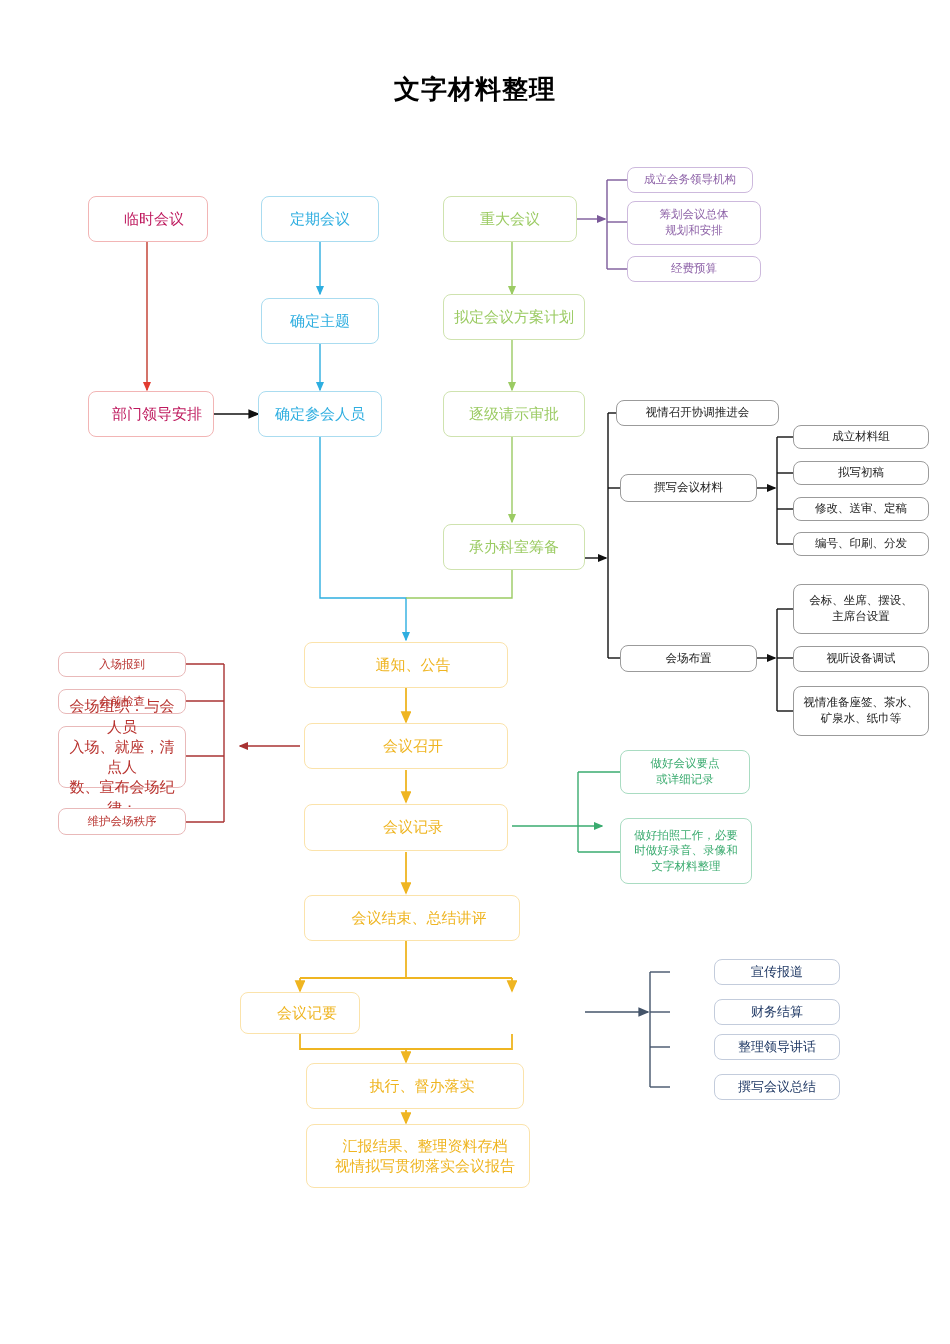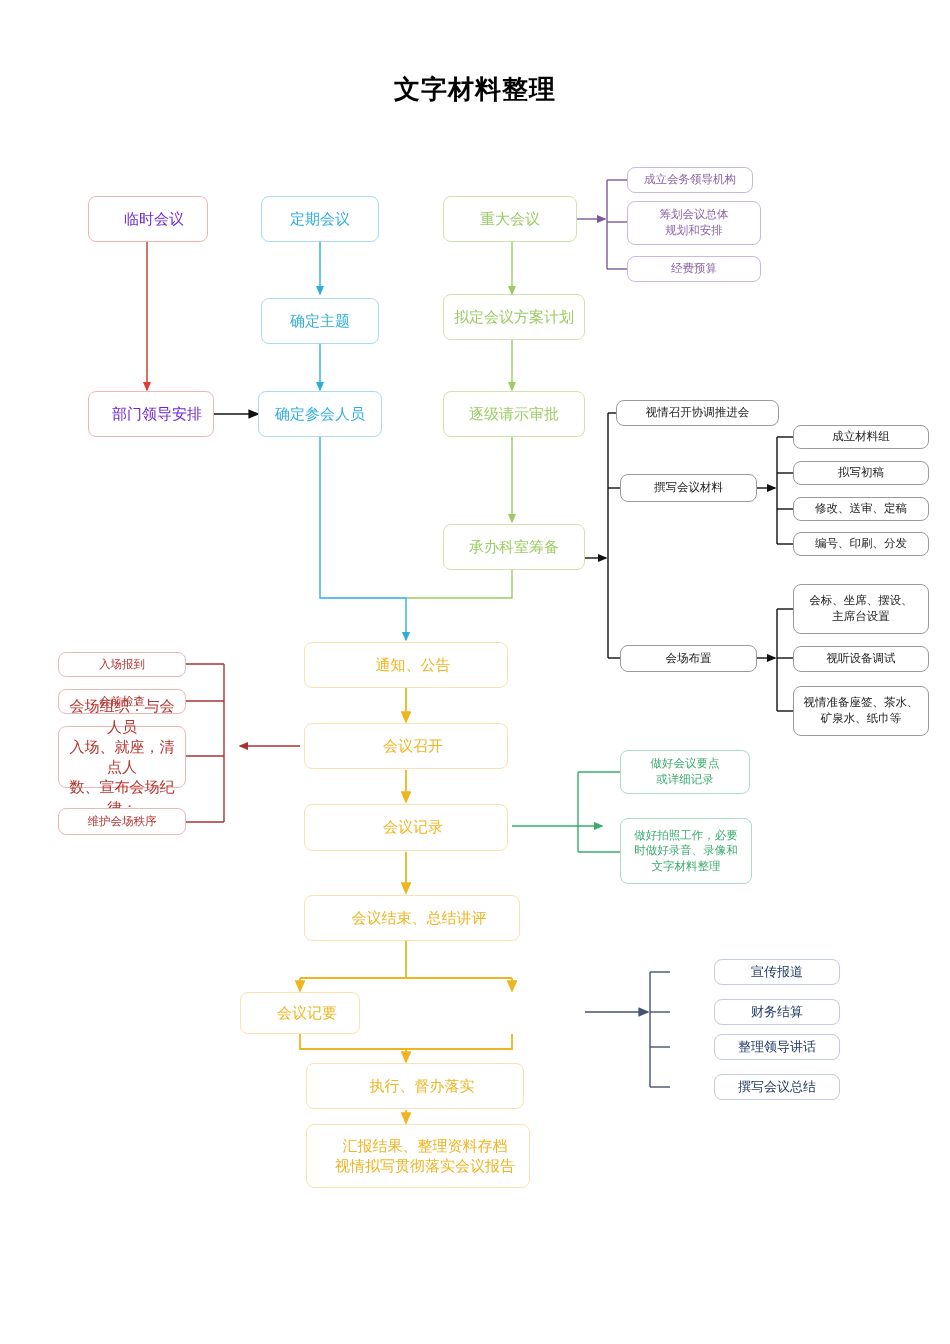--- a/index.html
+++ b/index.html
@@ -17,21 +17,21 @@
   }
   .node{
     position:absolute;box-sizing:border-box;
     display:flex;align-items:center;justify-content:center;
     text-align:center;background:#ffffff;
     border:1px solid #999;border-radius:8px;
     line-height:1.35;padding:2px 4px;
     font-family:"Liberation Serif","DejaVu Serif",serif;
   }
   
-  .t-red    {border-color:#f2b5b5;color:#6d28d9;padding-left:16px;}
+  .t-red    {border-color:#f2b5b5;color:#be185d;padding-left:16px;}
   .t-redsub {border-color:#e9b9b9;color:#b8322e;}
   .t-blue   {border-color:#aadcf0;color:#2eaee0;}
   .t-green  {border-color:#cfe3af;color:#9bcb63;}
   .t-purple {border-color:#cdb9dd;color:#8e63a8;}
   .t-gray   {border-color:#9b9b9b;color:#222222;}
   .t-amber  {border-color:#fbe3ab;color:#efb521;padding-left:18px;}
   .t-mint   {border-color:#a9dcc2;color:#3aab6f;}
   .t-navy   {border-color:#c3ccdc;color:#1f3864;}
 
   .big   {font-size:15px;}

